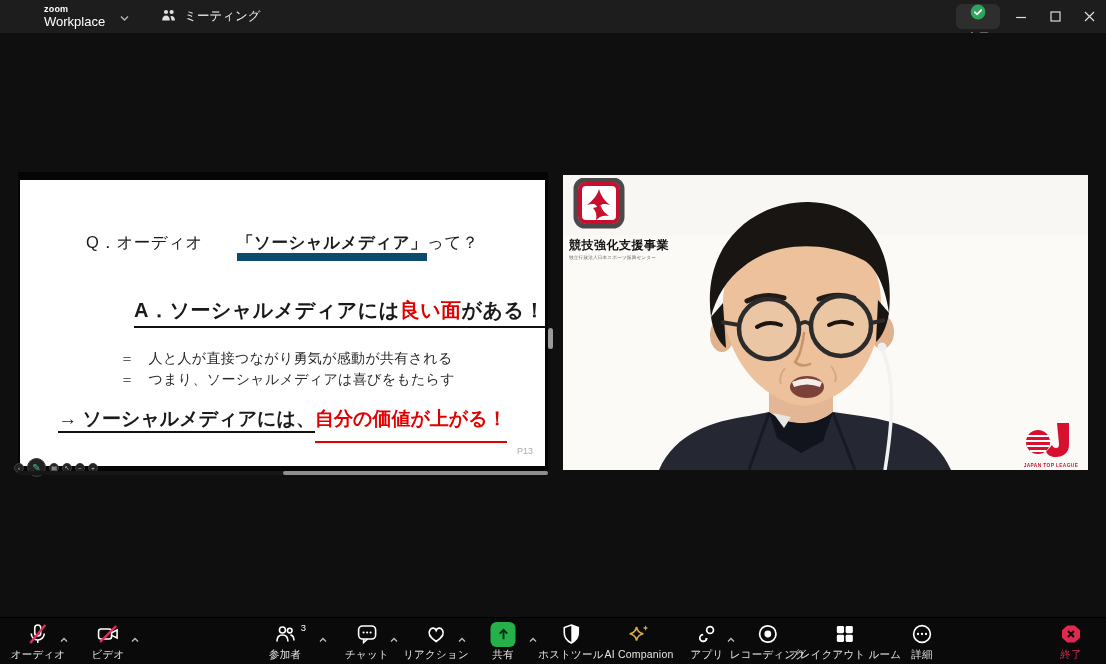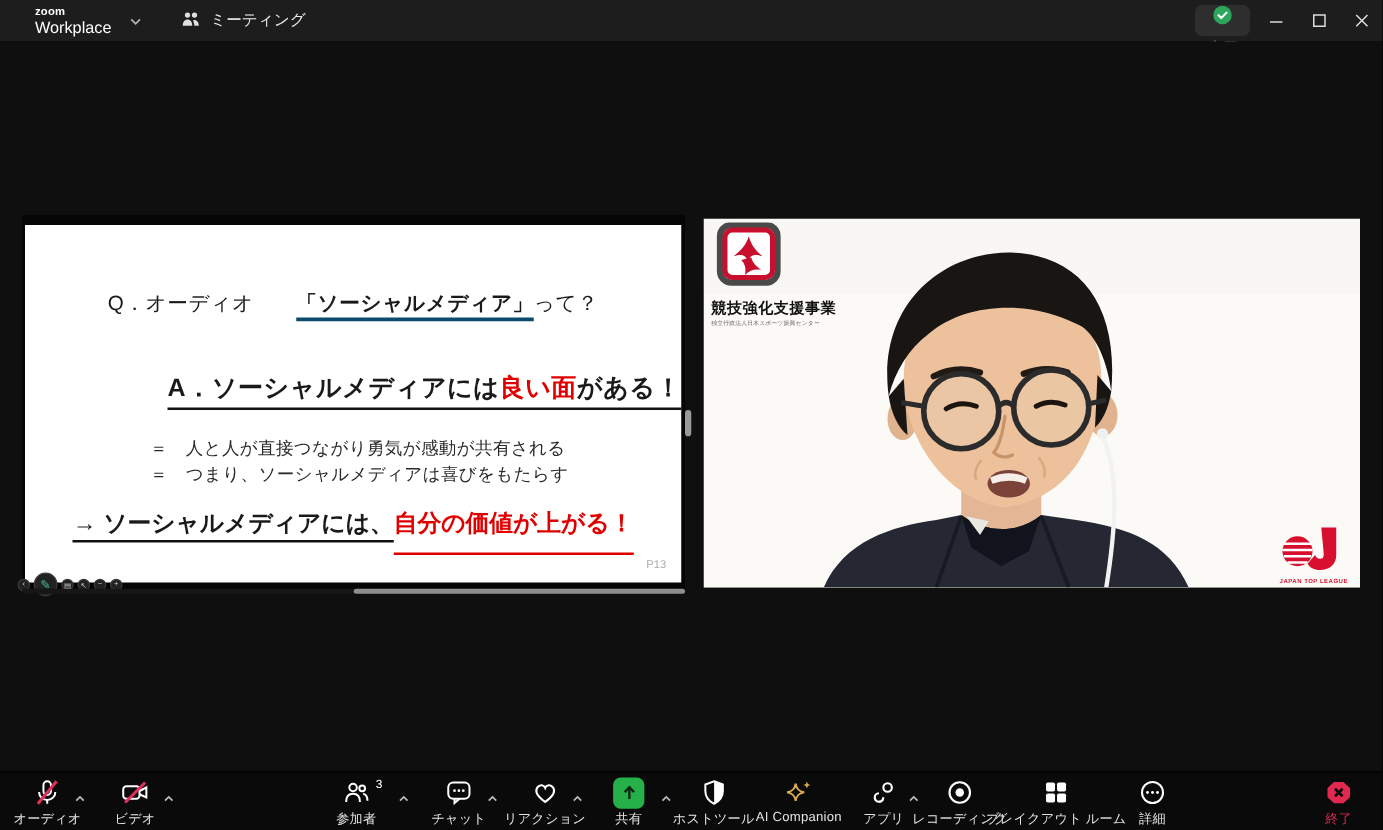--- a/index.html
+++ b/index.html
@@ -2,36 +2,36 @@
 <html><head>
 <meta charset="utf-8">
 <style>
   * { margin:0; padding:0; box-sizing:border-box; }
   html,body { width:1106px; height:664px; background:#000; }
   body { font-family:"Liberation Sans", sans-serif; overflow:hidden; }
   #app { position:relative; width:1106px; height:664px; background:#0f0f0f; }
 
   
   .topbar { position:absolute; top:0; left:0; right:0; height:33px; background:#1d1d1d; display:flex; align-items:center; color:#fff; }
-  .zoom-logo { margin-left:28px; line-height:1; cursor:default; }
+  .zoom-logo { margin-left:44px; line-height:1; cursor:default; }
   .zoom-logo .l1 { font-size:9px; font-weight:bold; letter-spacing:.2px; }
   .zoom-logo .l2 { font-size:13px; font-weight:400; margin-top:1px; }
   .chev-down { margin-left:14px; opacity:.85; }
   .meeting-tab { display:flex; align-items:center; gap:7px; margin-left:30px; font-size:12.5px; color:#ececec; }
   .view-pill { position:absolute; right:106px; top:4px; height:25px; background:#2e2e2e; border-radius:6px; display:flex; align-items:center; gap:7px; padding:0 10px; font-size:12px; color:#fff;flex-direction:column; }
   .win-btn { position:absolute; top:0; width:34px; height:33px; display:flex; align-items:center; justify-content:center; color:#ddd; }
   .win-min { right:68px; } .win-max { right:34px; } .win-close { right:0; }
 
   
   .main { position:absolute; top:33px; left:0; right:0; bottom:47px; background:#0f0f0f; }
 
   .slide-panel { position:absolute; left:18px; top:139px; width:530px; height:299px; background:#050505; }
   .slide-content { position:absolute; left:2px; right:3px; top:8px; bottom:5px; background:#fff; color:#1a1a1a; }
   .q-line { position:absolute; top:52px; width:100%; text-align:center; font-size:16.5px; font-weight:500; letter-spacing:.5px; white-space:nowrap; }
-  .q-line .u { font-weight:bold; border-bottom:3px solid #0c4a6e; padding-bottom:2px;margin-left:34px; }
+  .q-line .u { font-weight:bold; border-bottom:8px solid #0c4a6e; padding-bottom:2px;margin-left:34px; }
   .a-line { position:absolute; top:117px; width:100%; text-align:right; font-size:20px; font-weight:bold; letter-spacing:.5px; white-space:nowrap; }
   .a-line .inner { display:inline-block; border-bottom:2.5px solid #111; padding-bottom:2px; }
   .red { color:#e00000; }
   .bullets { position:absolute; top:168px; left:100px; font-size:14px; line-height:21px; color:#2a2a2a; letter-spacing:.3px; white-space:nowrap; }
   .c-line { position:absolute; top:226px; width:100%; text-align:center; font-size:19px; font-weight:bold; white-space:nowrap; }
   .c-line .p1 { border-bottom:2.5px solid #111; padding-bottom:2px; }
   .c-line .p2 { border-bottom:2.5px solid #e00000; padding-bottom:12px; }
   .page-num { position:absolute; right:12px; top:266px; font-size:9px; color:#aaa; }
 
   .annot { position:absolute; left:-4px; bottom:-6px; display:flex; align-items:center; gap:3px; }

